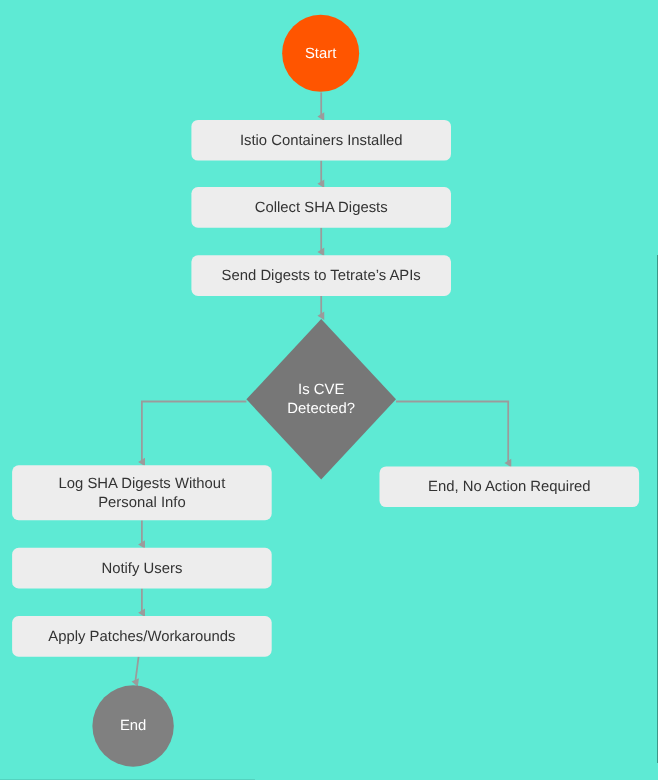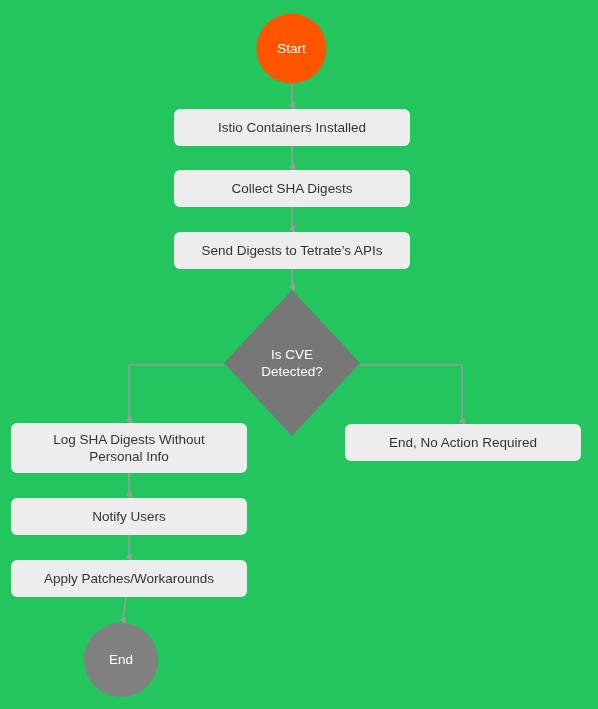--- a/index.html
+++ b/index.html
@@ -11,21 +11,21 @@
   body {
     width: 598px;
     height: 709px;
     overflow: hidden;
     font-family: "Liberation Sans", sans-serif;
   }
   #flowchart-root {
     position: relative;
     width: 598px;
     height: 709px;
-    background: #22c55e;
+    background: #5eead4;
   }
   svg.flow-canvas {
     position: absolute;
     top: 0;
     left: 0;
     width: 598px;
     height: 709px;
     display: block;
   }
   .node-box-shape {

